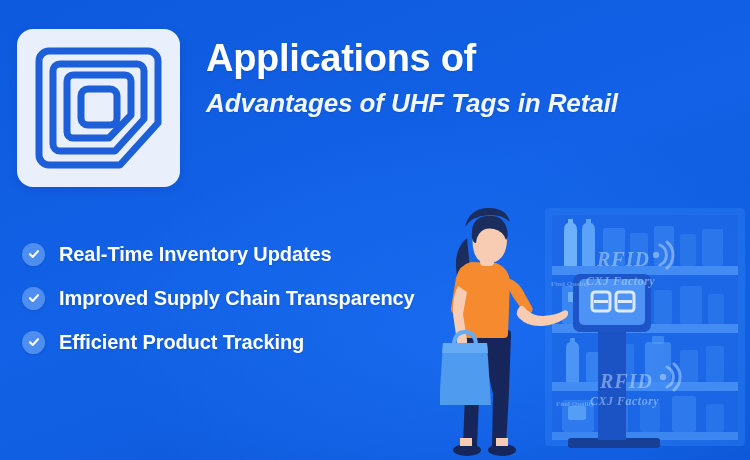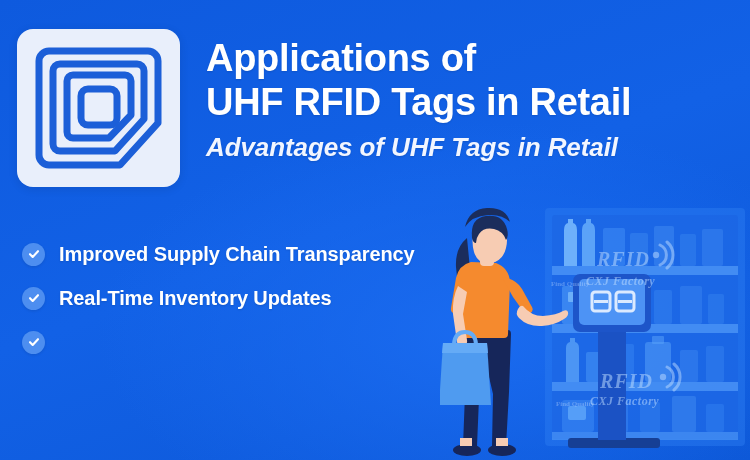--- a/index.html
+++ b/index.html
@@ -150,51 +150,51 @@
           <path d="M22 32 a10 10 0 0 1 10 -10 H131 a10 10 0 0 1 10 10 V94 L103 136 H32 a10 10 0 0 1 -10 -10 Z" stroke-width="7"></path>
           <path d="M36 42 a7 7 0 0 1 7 -7 H120 a7 7 0 0 1 7 7 V90 L98 122 H43 a7 7 0 0 1 -7 -7 Z" stroke-width="7"></path>
           <path d="M50 52 a6 6 0 0 1 6 -6 H108 a6 6 0 0 1 6 6 V86 L92 109 H56 a6 6 0 0 1 -6 -6 Z" stroke-width="7"></path>
           <rect x="64" y="60" width="36" height="36" rx="7" stroke-width="7"></rect>
         </g>
       </svg>
     </div>
 
     <div class="title-block">
       <div class="headline">Applications of</div>
-      <div class="headline">UHF RFID Tags in Retail</div>
       <div class="subhead">Advantages of UHF Tags in Retail</div>
     </div>
   </div>
 
   <div class="bullets">
+
+    <div class="bullet-row">
+      <span class="check-icon">
+        <svg width="14" height="14" viewBox="0 0 14 14">
+          <path d="M3 7.2 L5.7 10 L11 4.2" fill="none" stroke="#ffffff" stroke-width="2.1" stroke-linecap="round" stroke-linejoin="round"></path>
+        </svg>
+      </span>
+      <span class="bullet-label">Real-Time Inventory Updates</span>
+    </div>
 
     <div class="bullet-row">
       <span class="check-icon">
         <svg width="14" height="14" viewBox="0 0 14 14">
           <path d="M3 7.2 L5.7 10 L11 4.2" fill="none" stroke="#ffffff" stroke-width="2.1" stroke-linecap="round" stroke-linejoin="round"></path>
         </svg>
       </span>
       <span class="bullet-label">Improved Supply Chain Transparency</span>
     </div>
 
     <div class="bullet-row">
       <span class="check-icon">
         <svg width="14" height="14" viewBox="0 0 14 14">
           <path d="M3 7.2 L5.7 10 L11 4.2" fill="none" stroke="#ffffff" stroke-width="2.1" stroke-linecap="round" stroke-linejoin="round"></path>
         </svg>
       </span>
-      <span class="bullet-label">Real-Time Inventory Updates</span>
-    </div>
-
-    <div class="bullet-row">
-      <span class="check-icon">
-        <svg width="14" height="14" viewBox="0 0 14 14">
-          <path d="M3 7.2 L5.7 10 L11 4.2" fill="none" stroke="#ffffff" stroke-width="2.1" stroke-linecap="round" stroke-linejoin="round"></path>
-        </svg>
-      </span>
+      <span class="bullet-label">Efficient Product Tracking</span>
     </div>
 
   </div>
 
   <div class="illustration">
     <svg width="310" height="260" viewBox="0 0 310 260">
 
       <g>
         <rect x="105" y="8" width="200" height="238" rx="4" fill="#2a7af0" opacity="0.50"></rect>
         <rect x="112" y="15" width="186" height="224" rx="3" fill="#1a62e2" opacity="0.55"></rect>

